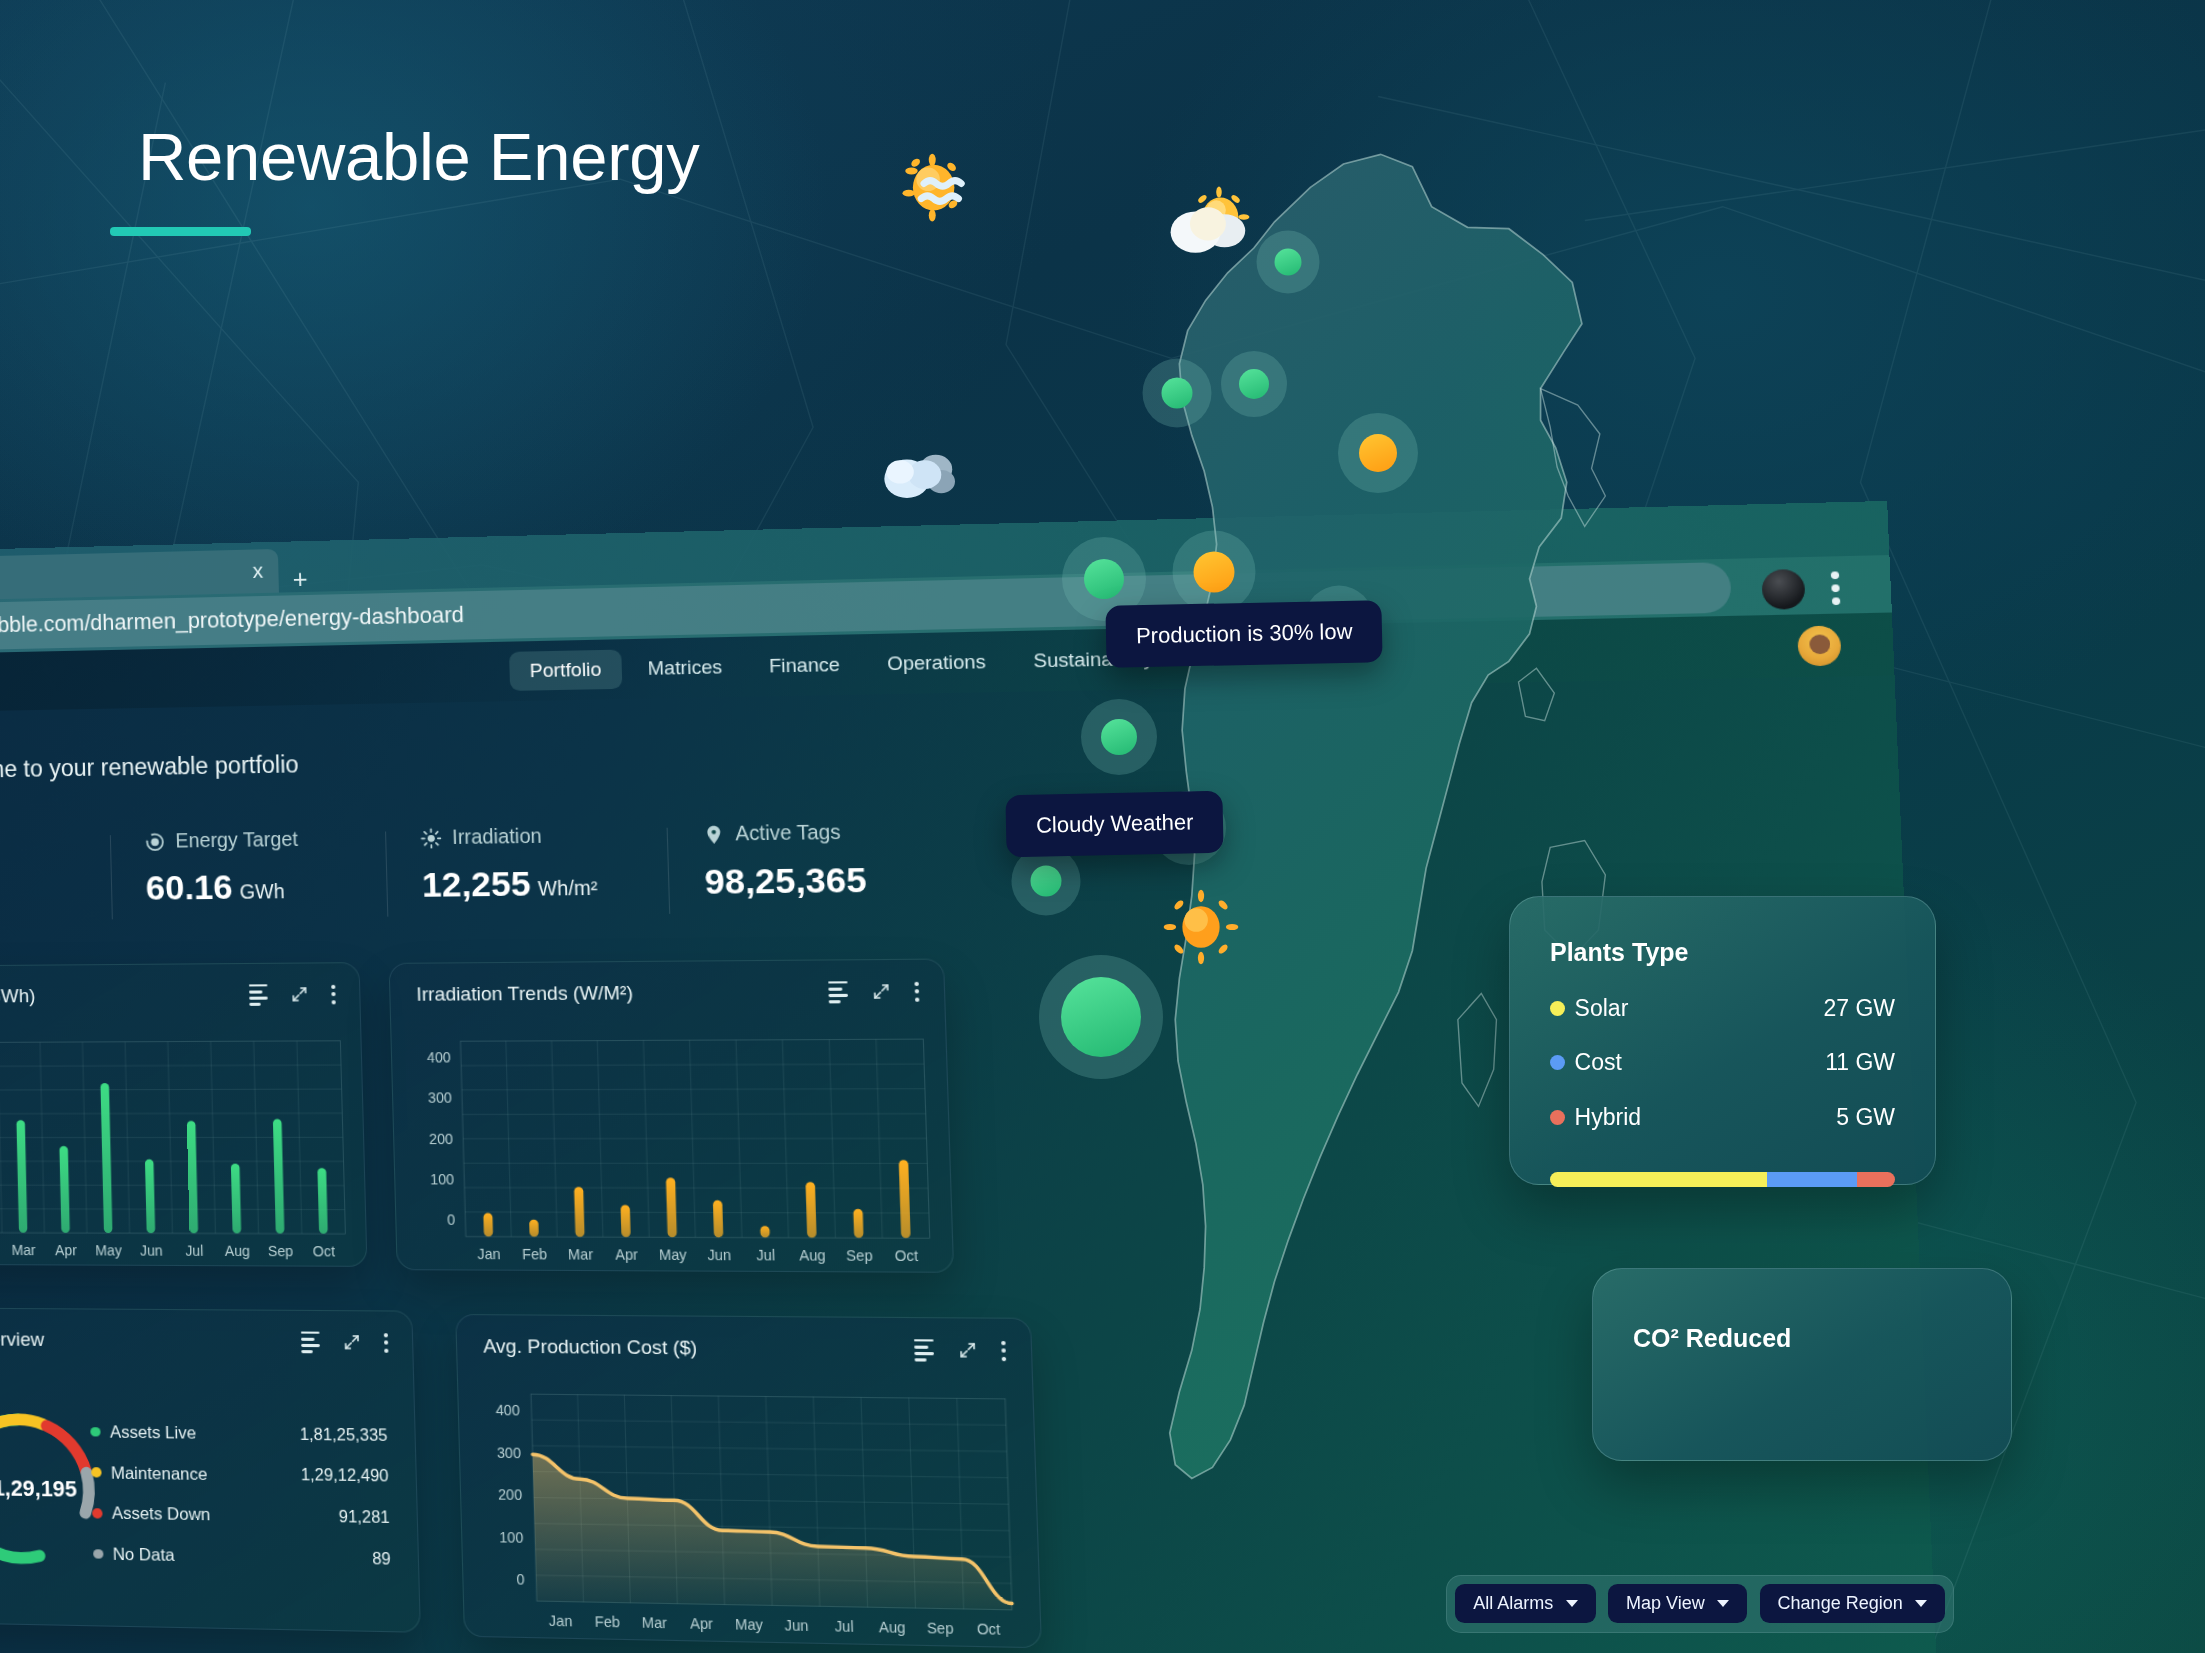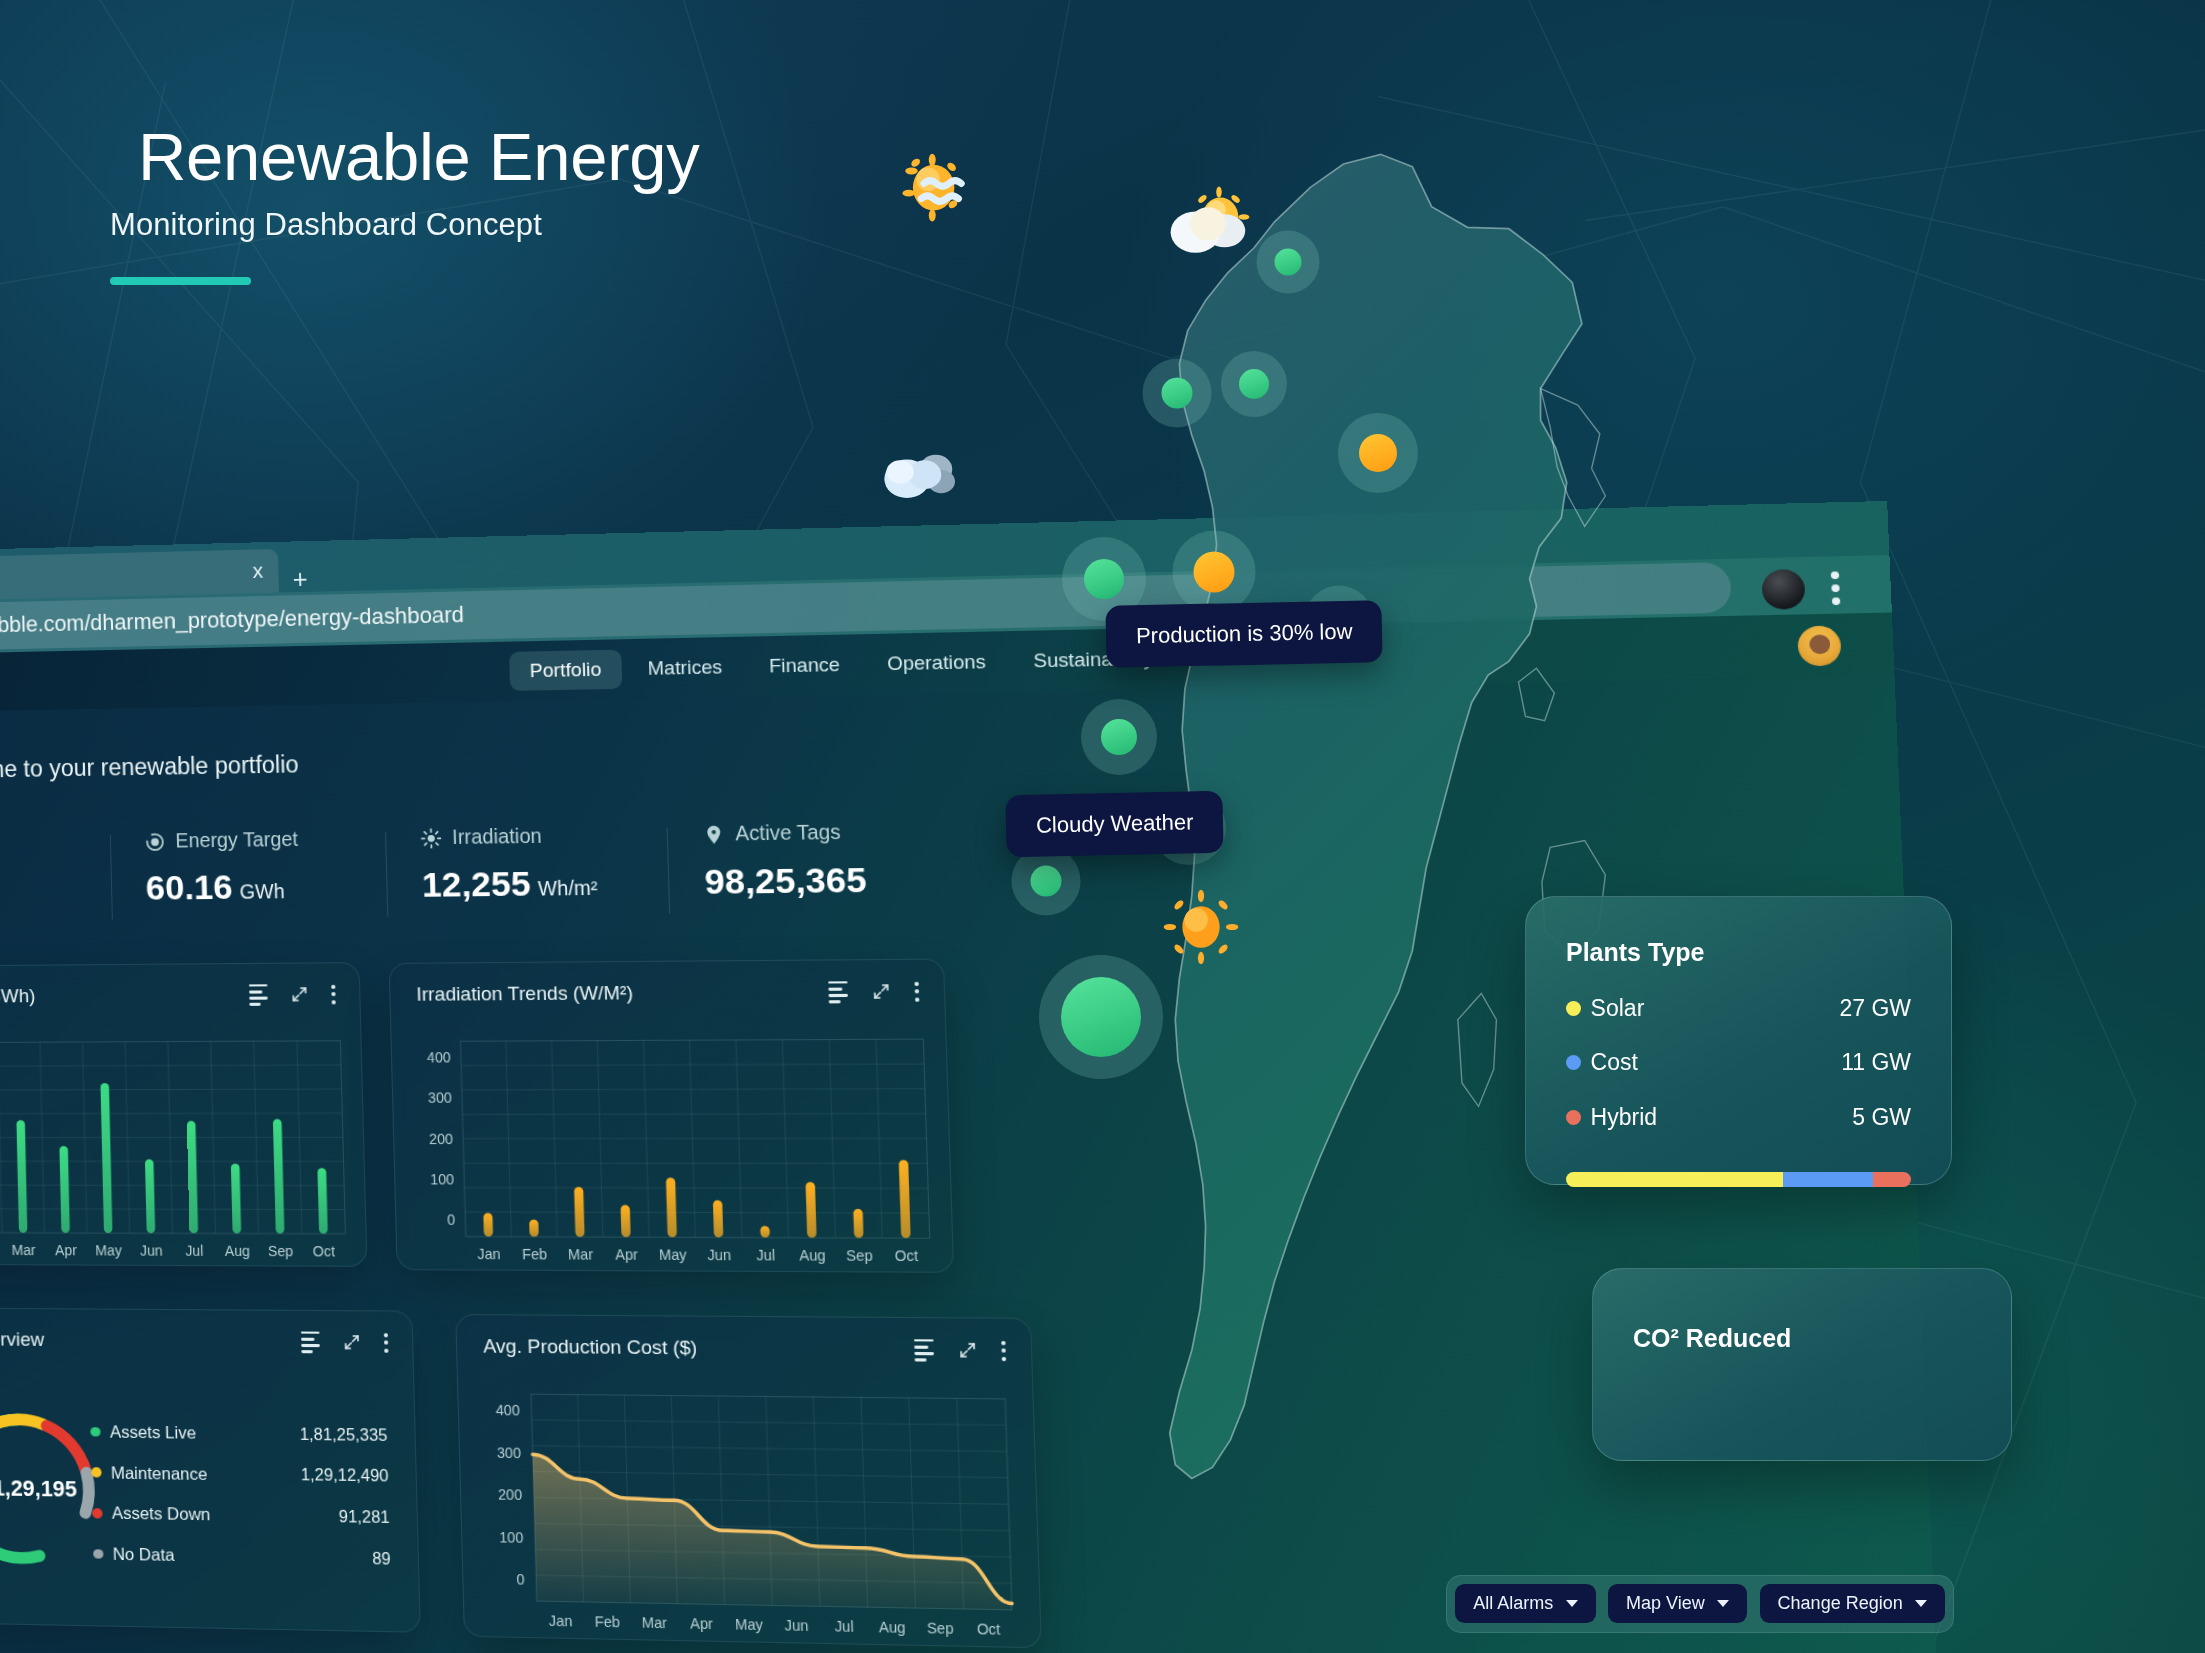--- a/index.html
+++ b/index.html
@@ -190,21 +190,20 @@
       <path d="M2300 320 L3260 180"></path>
         <path d="M2000 140 L3260 420"></path>
       <path d="M240 120 L60 980"></path>
         <path d="M430 -20 L180 1120"></path>
     </g>
   </svg>
 </div>
 
 <div class="title-block">
   <div class="title-main">Renewable Energy</div>
-  <div class="title-sub">Monitoring Dashboard Concept</div>
   <div class="title-rule"></div>
 </div>
 
 <div class="browser">
 
   <div class="tabstrip">
     <div class="tab-active">
       <span class="tab-x">x</span>
     </div>
     <span class="tab-plus">+</span>
@@ -718,21 +717,21 @@
         </g>
       <ellipse cx="55" cy="55" rx="27" ry="30" fill="#ff9f1c"></ellipse>
       <ellipse cx="48" cy="45" rx="17" ry="17" fill="#ffc24d" opacity="0.9"></ellipse>
     </svg>
   </div>
 </div>
 
 <div class="tip" style="left:1106px;top:603px;transform:rotate(-1.2deg);">Production is 30% low</div>
 <div class="tip" style="left:1006px;top:793px;transform:rotate(-1.2deg);">Cloudy Weather</div>
 
-<div class="rcard" style="left:1509px;top:896px;width:427px;height:289px;padding:41px 40px 0 40px;margin-left:16px;">
+<div class="rcard" style="left:1509px;top:896px;width:427px;height:289px;padding:41px 40px 0 40px;">
   <div class="rcard-title">Plants Type</div>
   <div class="pt-row">
     <span class="pt-dot" style="background:#f6ef58"></span>
     <span class="pt-name">Solar</span>
     <span class="pt-val">27 GW</span>
   </div>
   <div class="pt-row">
     <span class="pt-dot" style="background:#5b9bf5"></span>
     <span class="pt-name">Cost</span>
     <span class="pt-val">11 GW</span>

